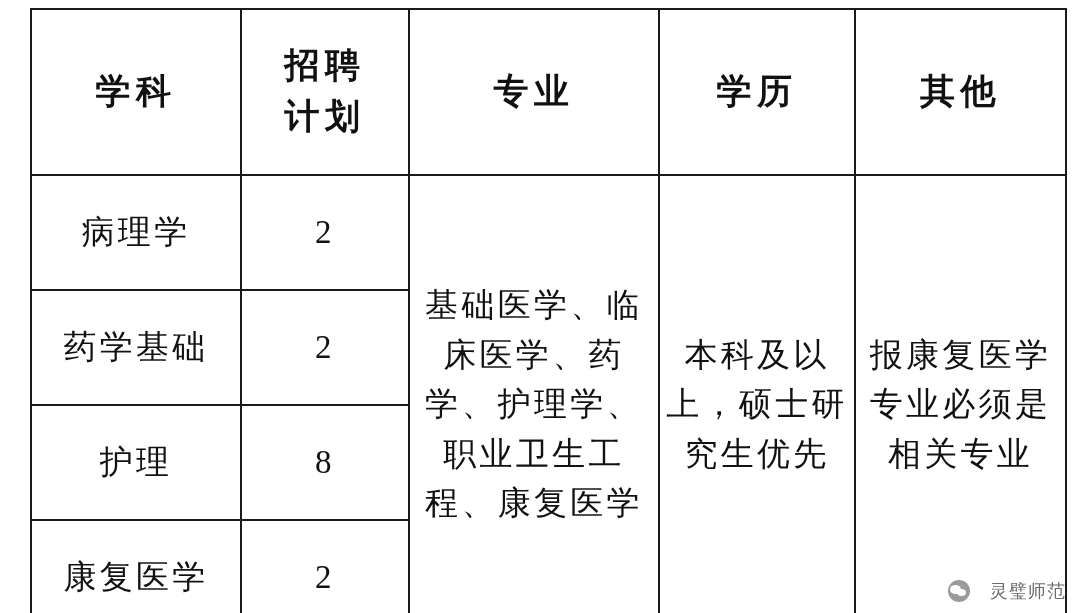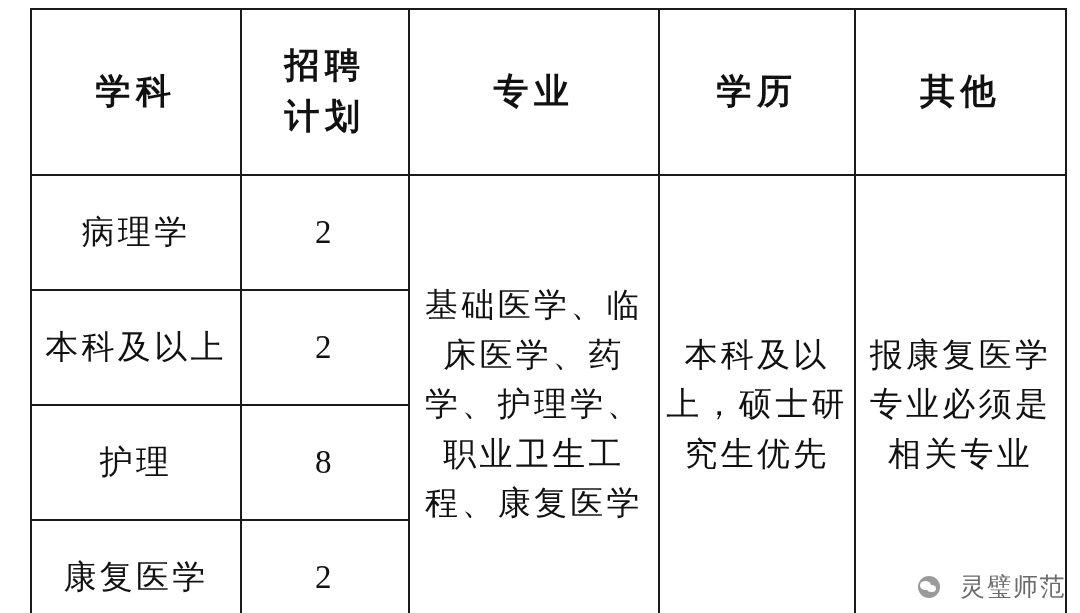--- a/index.html
+++ b/index.html
@@ -91,21 +91,21 @@
 
   
   .watermark {
     position: absolute;
     right: 14px;
     bottom: 10px;
     display: flex;
     align-items: center;
     gap: 20px;
     color: #6b6b6b;
-    font-size: 25px;
+    font-size: 18px;
     letter-spacing: 0.06em;
     white-space: nowrap;
   }
   .wm-logo {
     width: 22px;
     height: 22px;
     border-radius: 50%;
     background: #9a9a9a;
     position: relative;
     flex: 0 0 auto;
@@ -152,21 +152,21 @@
 
       <tr class="body-row">
         <td class="subject-cell">病理学</td>
         <td class="count-cell">2</td>
         <td class="block-cell major-cell" rowspan="4">基础医学、临床医学、药学、护理学、职业卫生工程、康复医学</td>
         <td class="block-cell degree-cell" rowspan="4">本科及以上，硕士研究生优先</td>
         <td class="block-cell other-cell" rowspan="4">报康复医学专业必须是相关专业</td>
       </tr>
 
       <tr class="body-row">
-        <td class="subject-cell">本科及以上</td>
+        <td class="subject-cell">药学基础</td>
         <td class="count-cell">2</td>
       </tr>
 
       <tr class="body-row">
         <td class="subject-cell">护理</td>
         <td class="count-cell">8</td>
       </tr>
 
       <tr class="body-row">
         <td class="subject-cell">康复医学</td>

